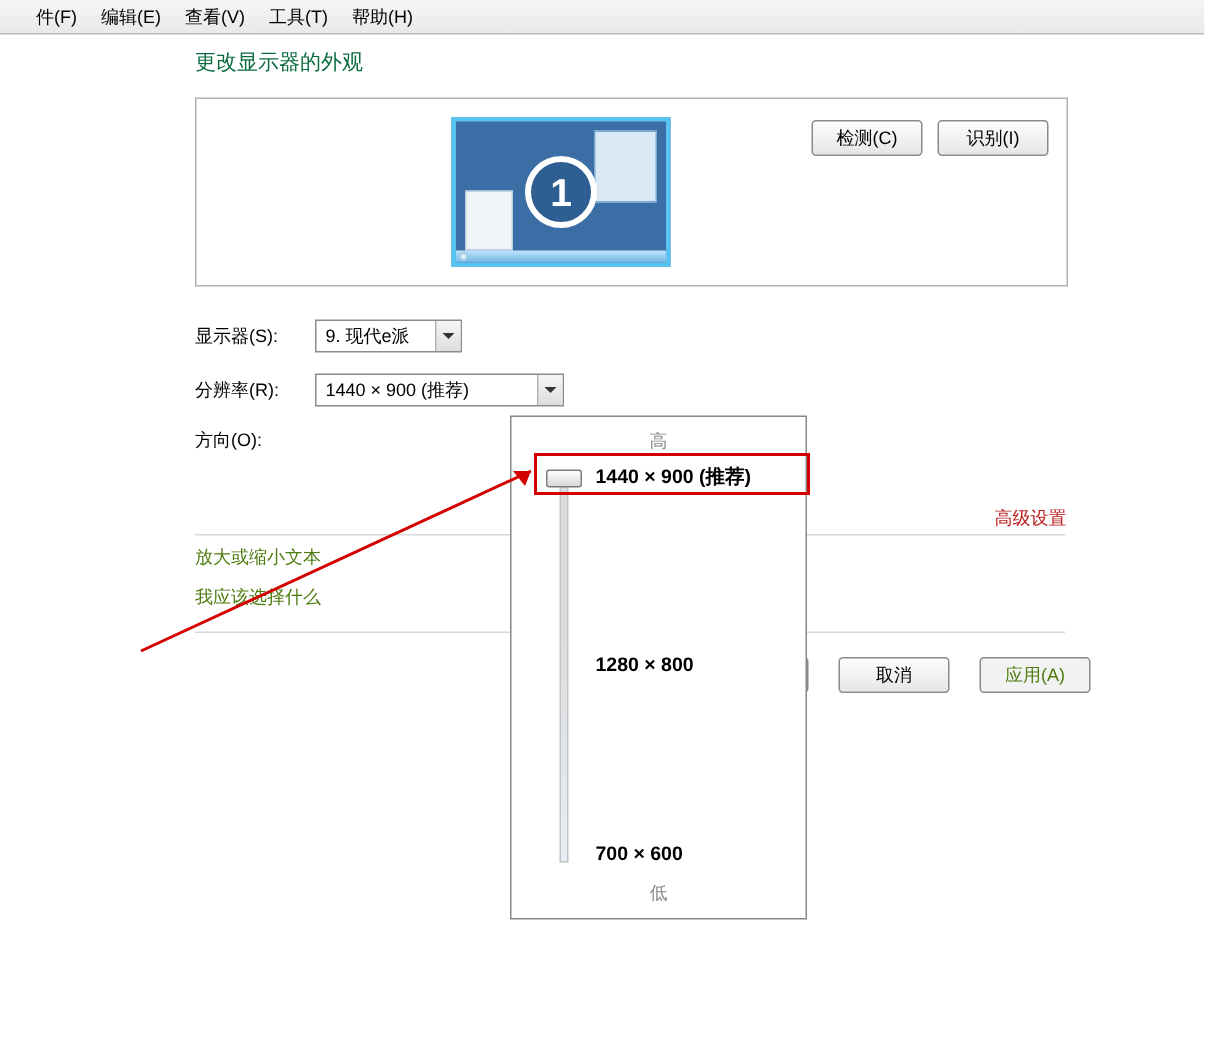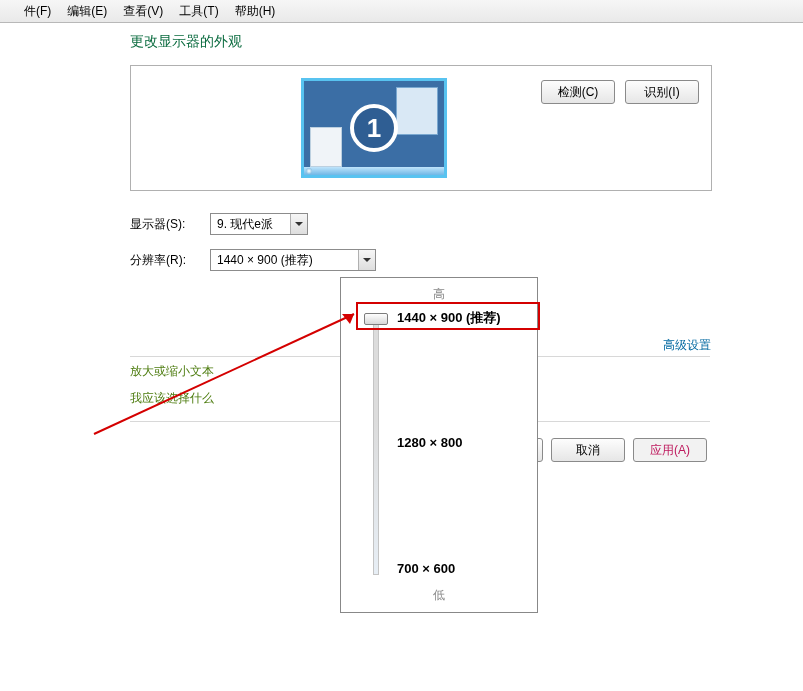--- a/index.html
+++ b/index.html
@@ -105,21 +105,21 @@
     min-width: 74px;
     height: 24px;
     border: 1px solid #8a8a8a;
     border-radius: 3px;
     background: linear-gradient(#fdfdfd,#e6e6e6);
     font-size: 12px;
     cursor: default;
     padding: 0 10px;
   }
   .win-btn:disabled {
-    color: #be185d;
+    color: #4d7c0f;
     background: #f2f2f2;
   }
   .form-rows {
     margin-top: 22px;
   }
   .form-row {
     display: flex;
     align-items: center;
     margin-bottom: 14px;
   }
@@ -148,21 +148,21 @@
   .combo .arrow::after {
     content: "";
     border-left: 4px solid transparent;
     border-right: 4px solid transparent;
     border-top: 4px solid #333;
   }
   .advanced-link {
     position: absolute;
     right: 92px;
     top: 337px;
-    color: #0369a1;
+    color: #b91c1c;
     cursor: pointer;
   }
   .help-links {
     position: absolute;
     left: 130px;
     top: 363px;
   }
   .link {
     color: #4d7c0f;
     display: block;
@@ -178,24 +178,24 @@
   }
   .hr2 {
     position: absolute;
     left: 130px;
     top: 421px;
     width: 580px;
     border-top: 1px solid #d8d8d8;
   }
   .action-buttons {
     position: absolute;
-    right: 96px;
+    right: 76px;
     top: 438px;
     display: flex;
-    gap: 8px;
+    gap: 20px;
   }
   
   .res-popup {
     position: absolute;
     left: 340px;
     top: 277px;
     width: 196px;
     height: 334px;
     border: 1px solid #888;
     background: #fff;
@@ -293,20 +293,23 @@
         <span>9. 现代e派</span>
         <span class="arrow"></span>
       </div>
     </div>
     <div class="form-row">
       <span class="form-label">分辨率(R):</span>
       <div class="combo" style="min-width:140px">
         <span>1440 × 900 (推荐)</span>
         <span class="arrow"></span>
       </div>
+    </div>
+    <div class="form-row">
+      <span class="form-label">方向(O):</span>
     </div>
   </div>
 </div>
 
 <div class="hr"></div>
 <div class="advanced-link">高级设置</div>
 
 <div class="help-links">
   <span class="link">放大或缩小文本</span>
   <span class="link">我应该选择什么</span>

